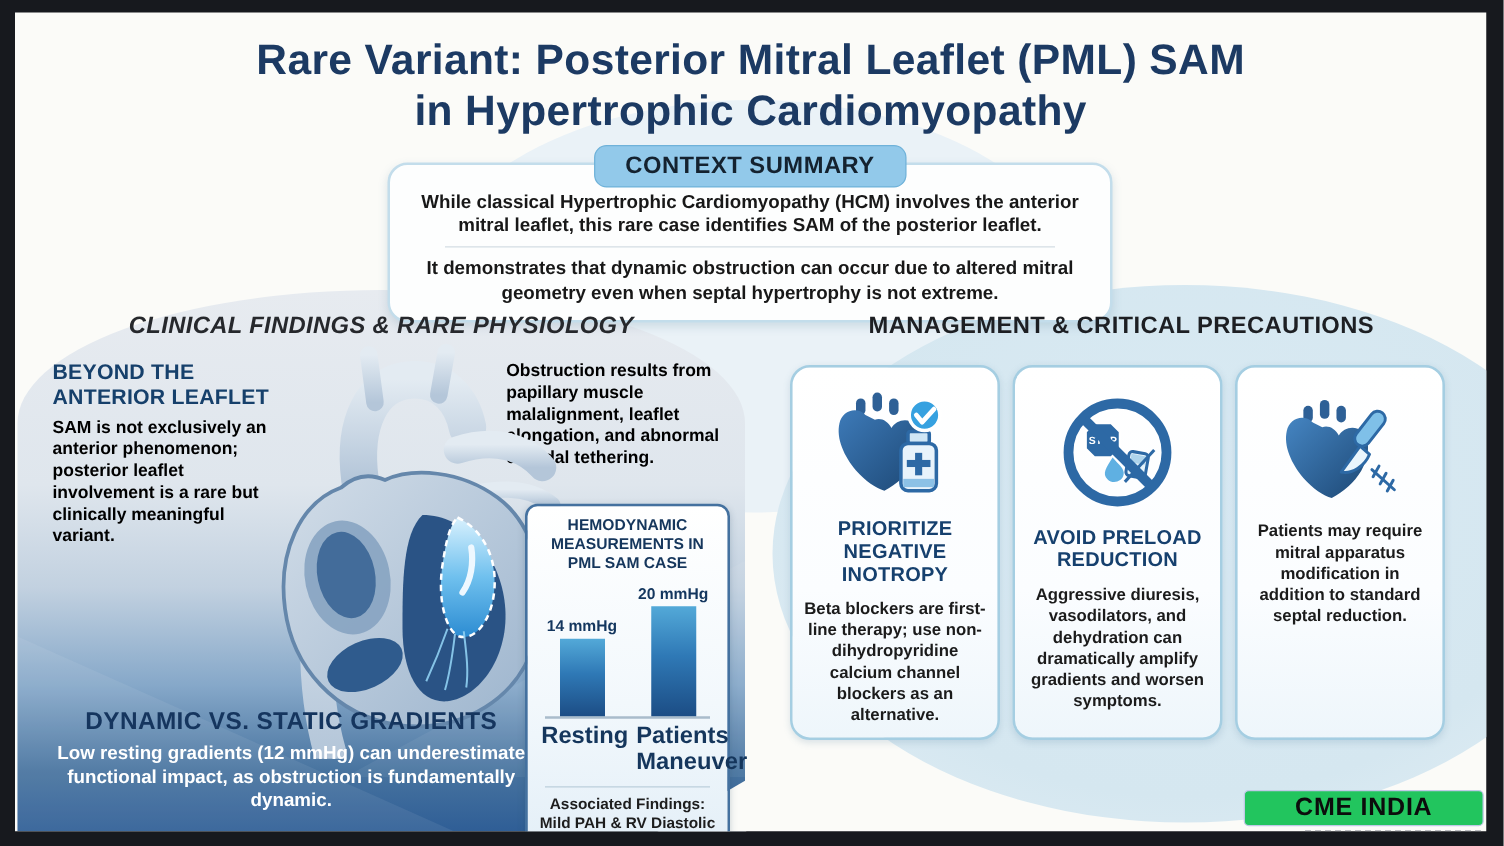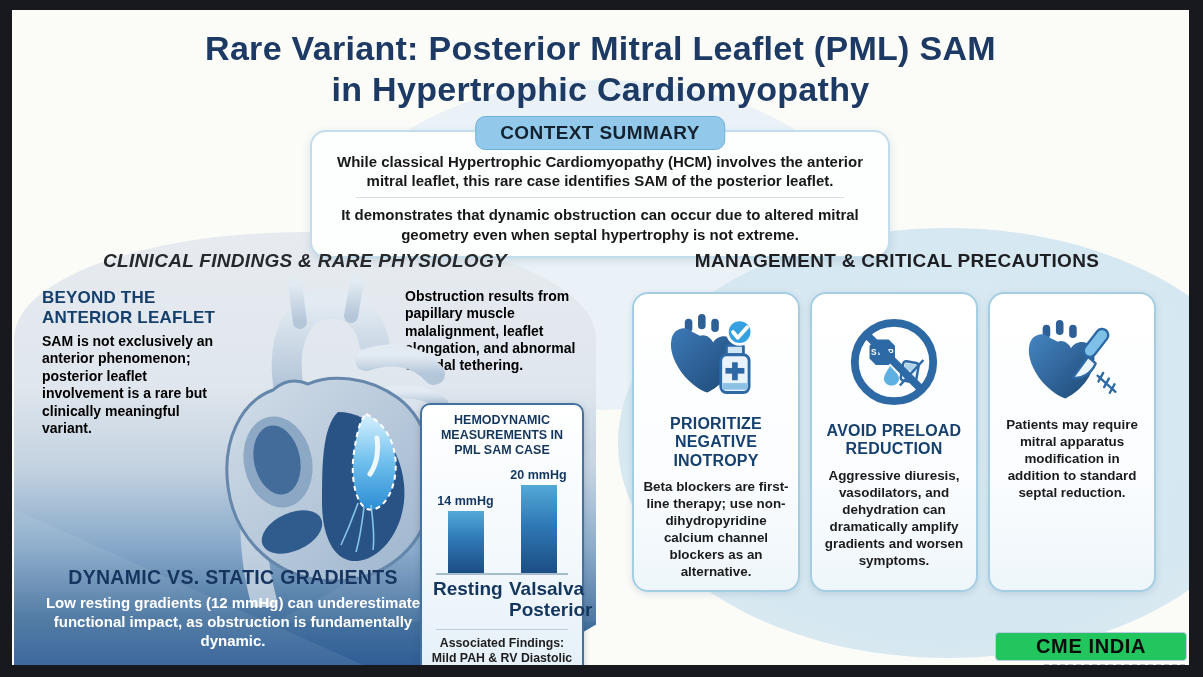--- a/index.html
+++ b/index.html
@@ -175,21 +175,21 @@
           <div class="chart-val">14 mmHg</div>
           <div class="bar" style="height: 62px;"></div>
         </div>
         <div class="chart-col">
           <div class="chart-val">20 mmHg</div>
           <div class="bar" style="height: 88px;"></div>
         </div>
       </div>
       <div class="chart-cats">
         <div class="chart-cat">Resting</div>
-        <div class="chart-cat">Valsalva Posterior</div>
+        <div class="chart-cat">Patients Maneuver</div>
       </div>
     </div>
     <div class="hemo-div"></div>
     <div class="hemo-assoc">
       <div>Associated Findings:</div>
       <div>Mild PAH &amp; RV Diastolic Dysfunction</div>
     </div>
   </div>
 
   <div class="block-dynamic">

